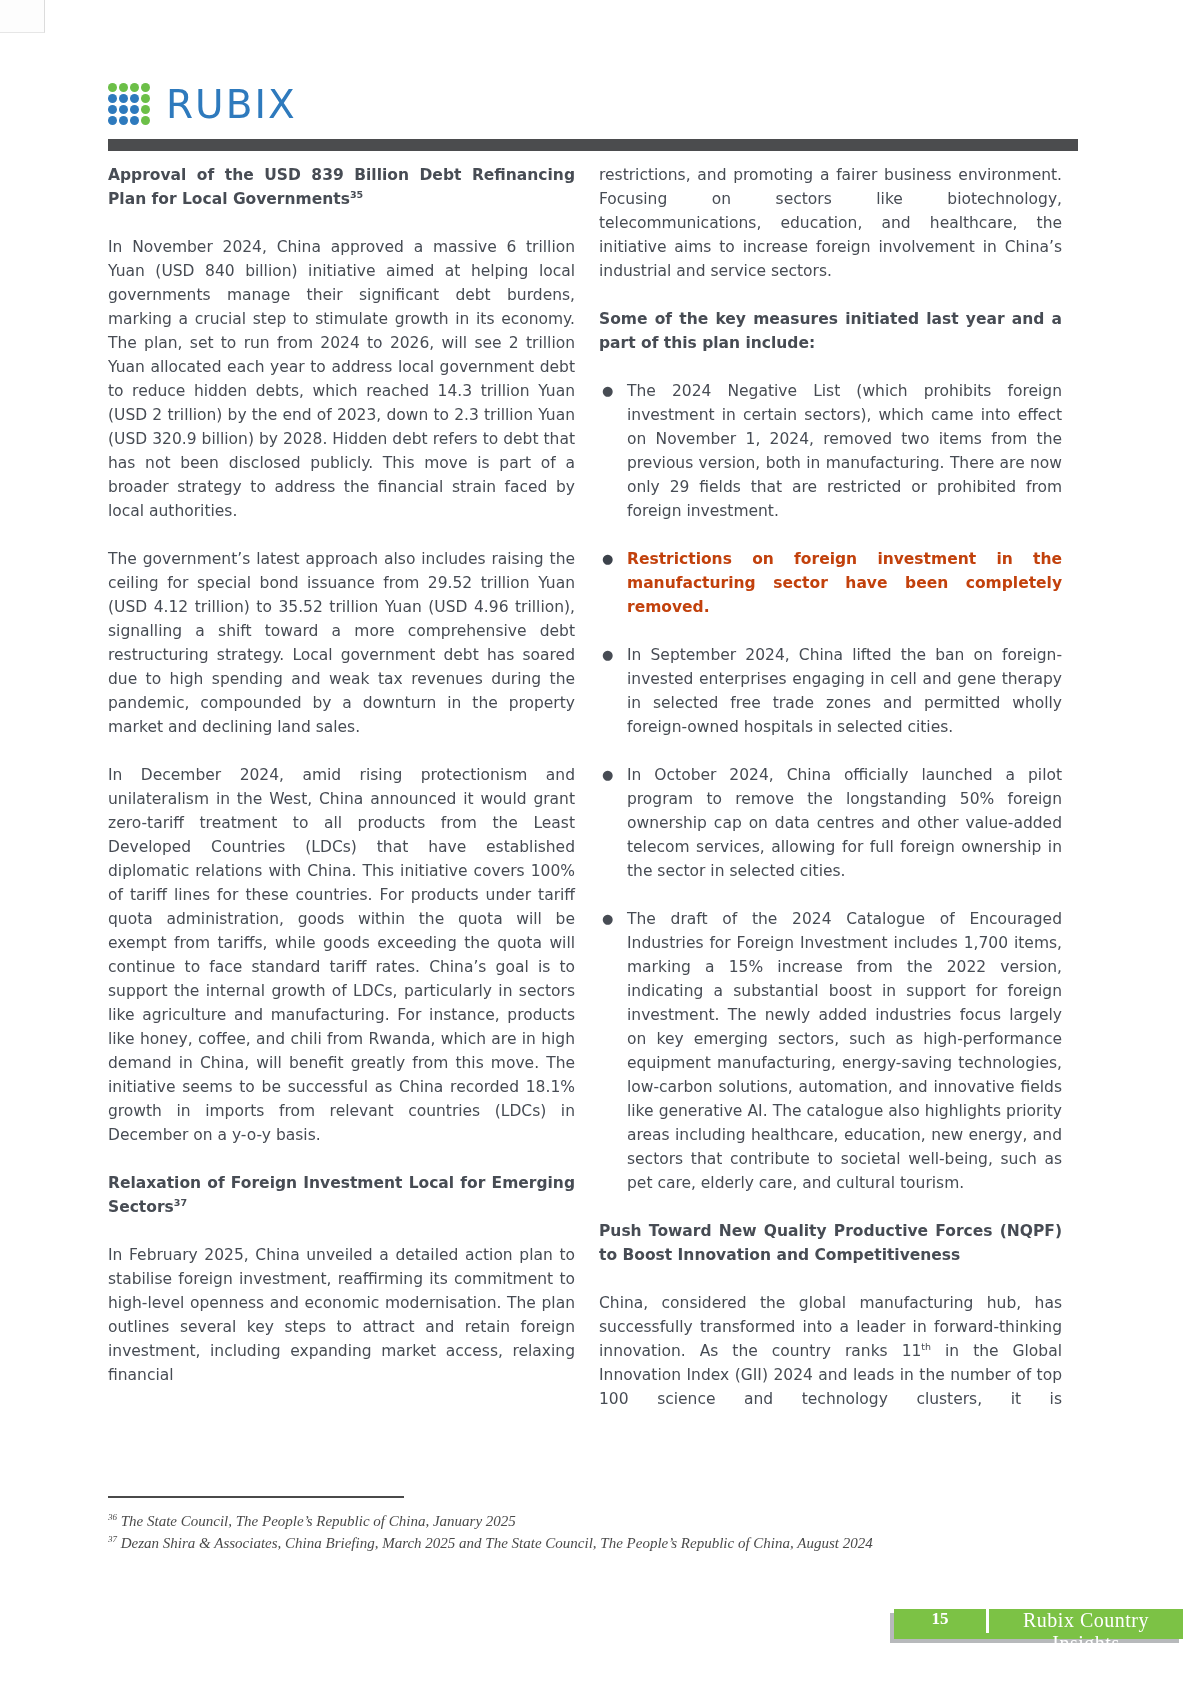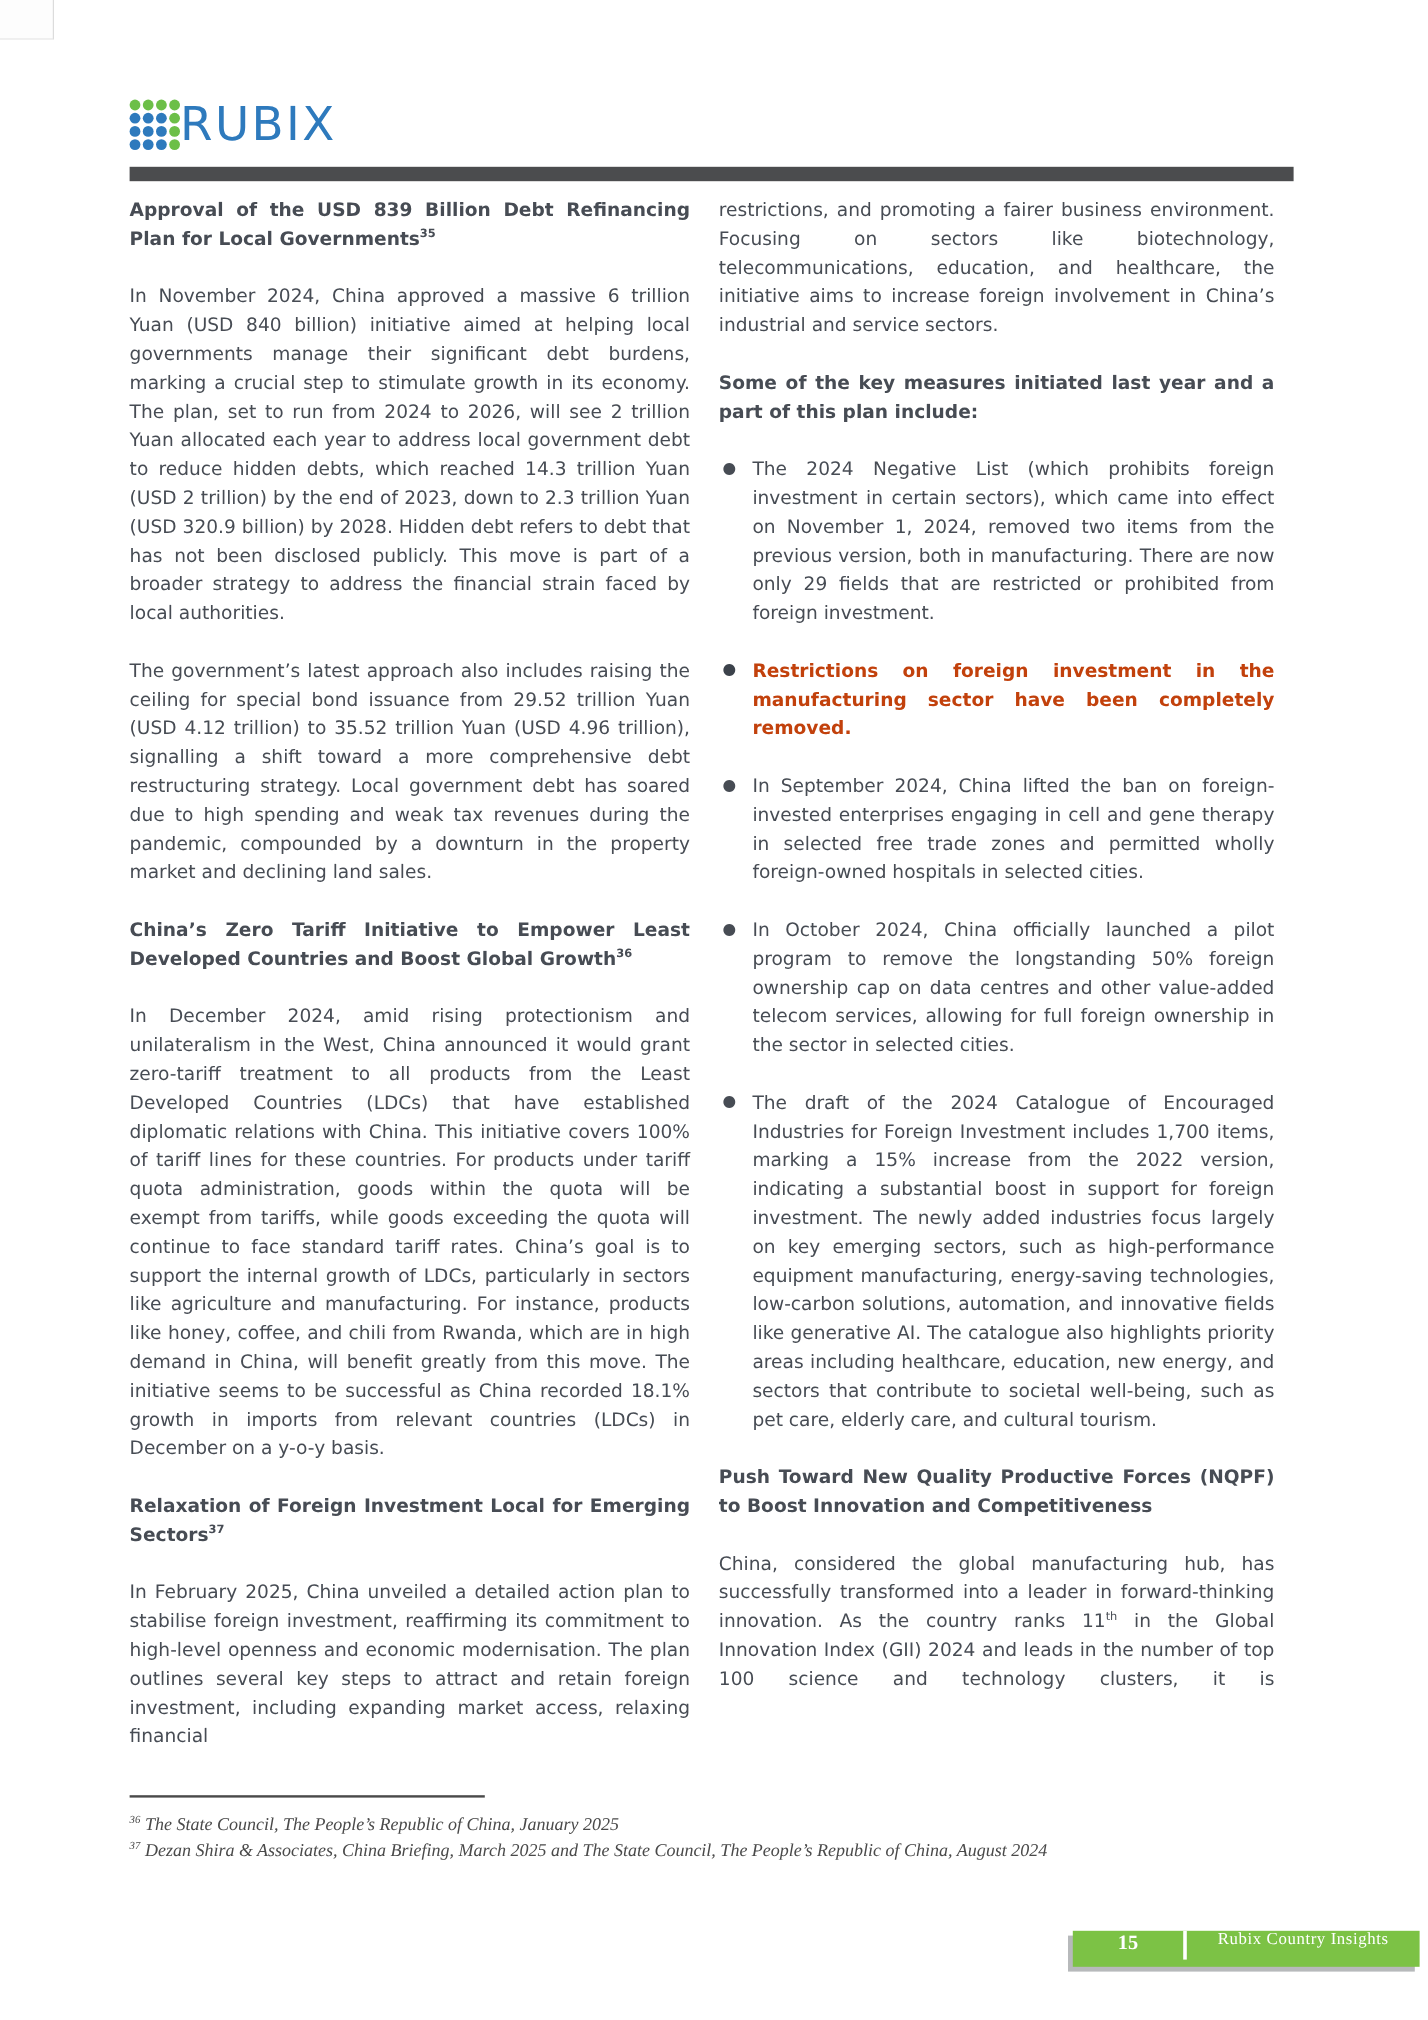--- a/index.html
+++ b/index.html
@@ -10,21 +10,21 @@
   .corner-artifact{
     position:absolute;left:0;top:0;width:44px;height:32px;background:#fdfdfd;
     border-right:1px solid #dcdcdc;border-bottom:1px solid #e6e6e6;
   }
   
   .logo{position:absolute;left:108px;top:83px;display:flex;align-items:center;}
   .dots{display:grid;grid-template-columns:repeat(4,9px);grid-auto-rows:9px;gap:2px;}
   .d{border-radius:50%;}
   .d.g{background:#6cbf48;}
   .d.b{background:#2e7abd;}
-  .brand{margin-left:0;font-size:39px;line-height:1;letter-spacing:2px;color:#2e7abd;font-weight:400;}
+  .brand{margin-left:16px;font-size:39px;line-height:1;letter-spacing:2px;color:#2e7abd;font-weight:400;}
   .header-rule{position:absolute;left:108px;top:139px;width:970px;height:12px;background:#4b4c4e;}
   
   .columns{position:absolute;left:108px;top:163px;width:970px;display:flex;gap:24px;}
   .col-left{width:467px;}
   .col-right{width:463px;}
   .col p,.col .head{
     margin:0 0 24px;font-size:15.5px;line-height:24px;text-align:justify;color:#474c54;
   }
   .head{font-weight:bold;color:#3c424b;}
   sup.fnref{font-size:9.5px;line-height:0;}
@@ -44,21 +44,21 @@
   .footnotes p{margin:0;font-size:15px;line-height:22px;text-align:left;}
   .footnotes sup{font-size:9px;line-height:0;}
   
   .page-footer{
     position:absolute;left:894px;top:1609px;width:289px;height:30px;background:#7cc245;
     box-shadow:-4px 4px 0 0 #b7b9bb;display:flex;align-items:flex-start;
     font-family:"Liberation Serif","DejaVu Serif",serif;color:#ffffff;
   }
   .pagenum{width:92px;text-align:center;font-weight:bold;font-size:17px;}
   .fdivider{width:3px;height:24px;background:#ffffff;}
-  .flabel{flex:1;text-align:center;font-size:14px;letter-spacing:0.5px;}
+  .flabel{flex:1;text-align:center;font-size:20px;letter-spacing:0.5px;}
 </style>
 </head>
 <body>
 
 <div class="page">
 
   <div class="corner-artifact"></div>
 
   <div class="logo">
     <div class="dots">
@@ -83,21 +83,20 @@
   </div>
 
   <div class="header-rule"></div>
 
   <div class="columns">
 
     <section class="col col-left">
       <h2 class="head"><span>Approval of the USD 839 Billion Debt Refinancing Plan for Local Governments</span><sup class="fnref">35</sup></h2>
       <p>In November 2024, China approved a massive 6 trillion Yuan (USD 840 billion) initiative aimed at helping local governments manage their significant debt burdens, marking a crucial step to stimulate growth in its economy. The plan, set to run from 2024 to 2026, will see 2 trillion Yuan allocated each year to address local government debt to reduce hidden debts, which reached 14.3 trillion Yuan (USD 2 trillion) by the end of 2023, down to 2.3 trillion Yuan (USD 320.9 billion) by 2028. Hidden debt refers to debt that has not been disclosed publicly. This move is part of a broader strategy to address the financial strain faced by local authorities.</p>
       <p>The government’s latest approach also includes raising the ceiling for special bond issuance from 29.52 trillion Yuan (USD 4.12 trillion) to 35.52 trillion Yuan (USD 4.96 trillion), signalling a shift toward a more comprehensive debt restructuring strategy. Local government debt has soared due to high spending and weak tax revenues during the pandemic, compounded by a downturn in the property market and declining land sales.</p>
-      <h2 class="head"><span>China’s Zero Tariff Initiative to Empower Least Developed Countries and Boost Global Growth</span><sup class="fnref">36</sup></h2>
       <p>In December 2024, amid rising protectionism and unilateralism in the West, China announced it would grant zero-tariff treatment to all products from the Least Developed Countries (LDCs) that have established diplomatic relations with China. This initiative covers 100% of tariff lines for these countries. For products under tariff quota administration, goods within the quota will be exempt from tariffs, while goods exceeding the quota will continue to face standard tariff rates. China’s goal is to support the internal growth of LDCs, particularly in sectors like agriculture and manufacturing. For instance, products like honey, coffee, and chili from Rwanda, which are in high demand in China, will benefit greatly from this move. The initiative seems to be successful as China recorded 18.1% growth in imports from relevant countries (LDCs) in December on a y-o-y basis.</p>
       <h2 class="head"><span>Relaxation of Foreign Investment Local for Emerging Sectors</span><sup class="fnref">37</sup></h2>
       <p class="justify-last">In February 2025, China unveiled a detailed action plan to stabilise foreign investment, reaffirming its commitment to high-level openness and economic modernisation. The plan outlines several key steps to attract and retain foreign investment, including expanding market access, relaxing financial</p>
     </section>
 
     <section class="col col-right">
       <p>restrictions, and promoting a fairer business environment. Focusing on sectors like biotechnology, telecommunications, education, and healthcare, the initiative aims to increase foreign involvement in China’s industrial and service sectors.</p>
       <h2 class="head">Some of the key measures initiated last year and a part of this plan include:</h2>
       <ul class="blist">
         <li>

